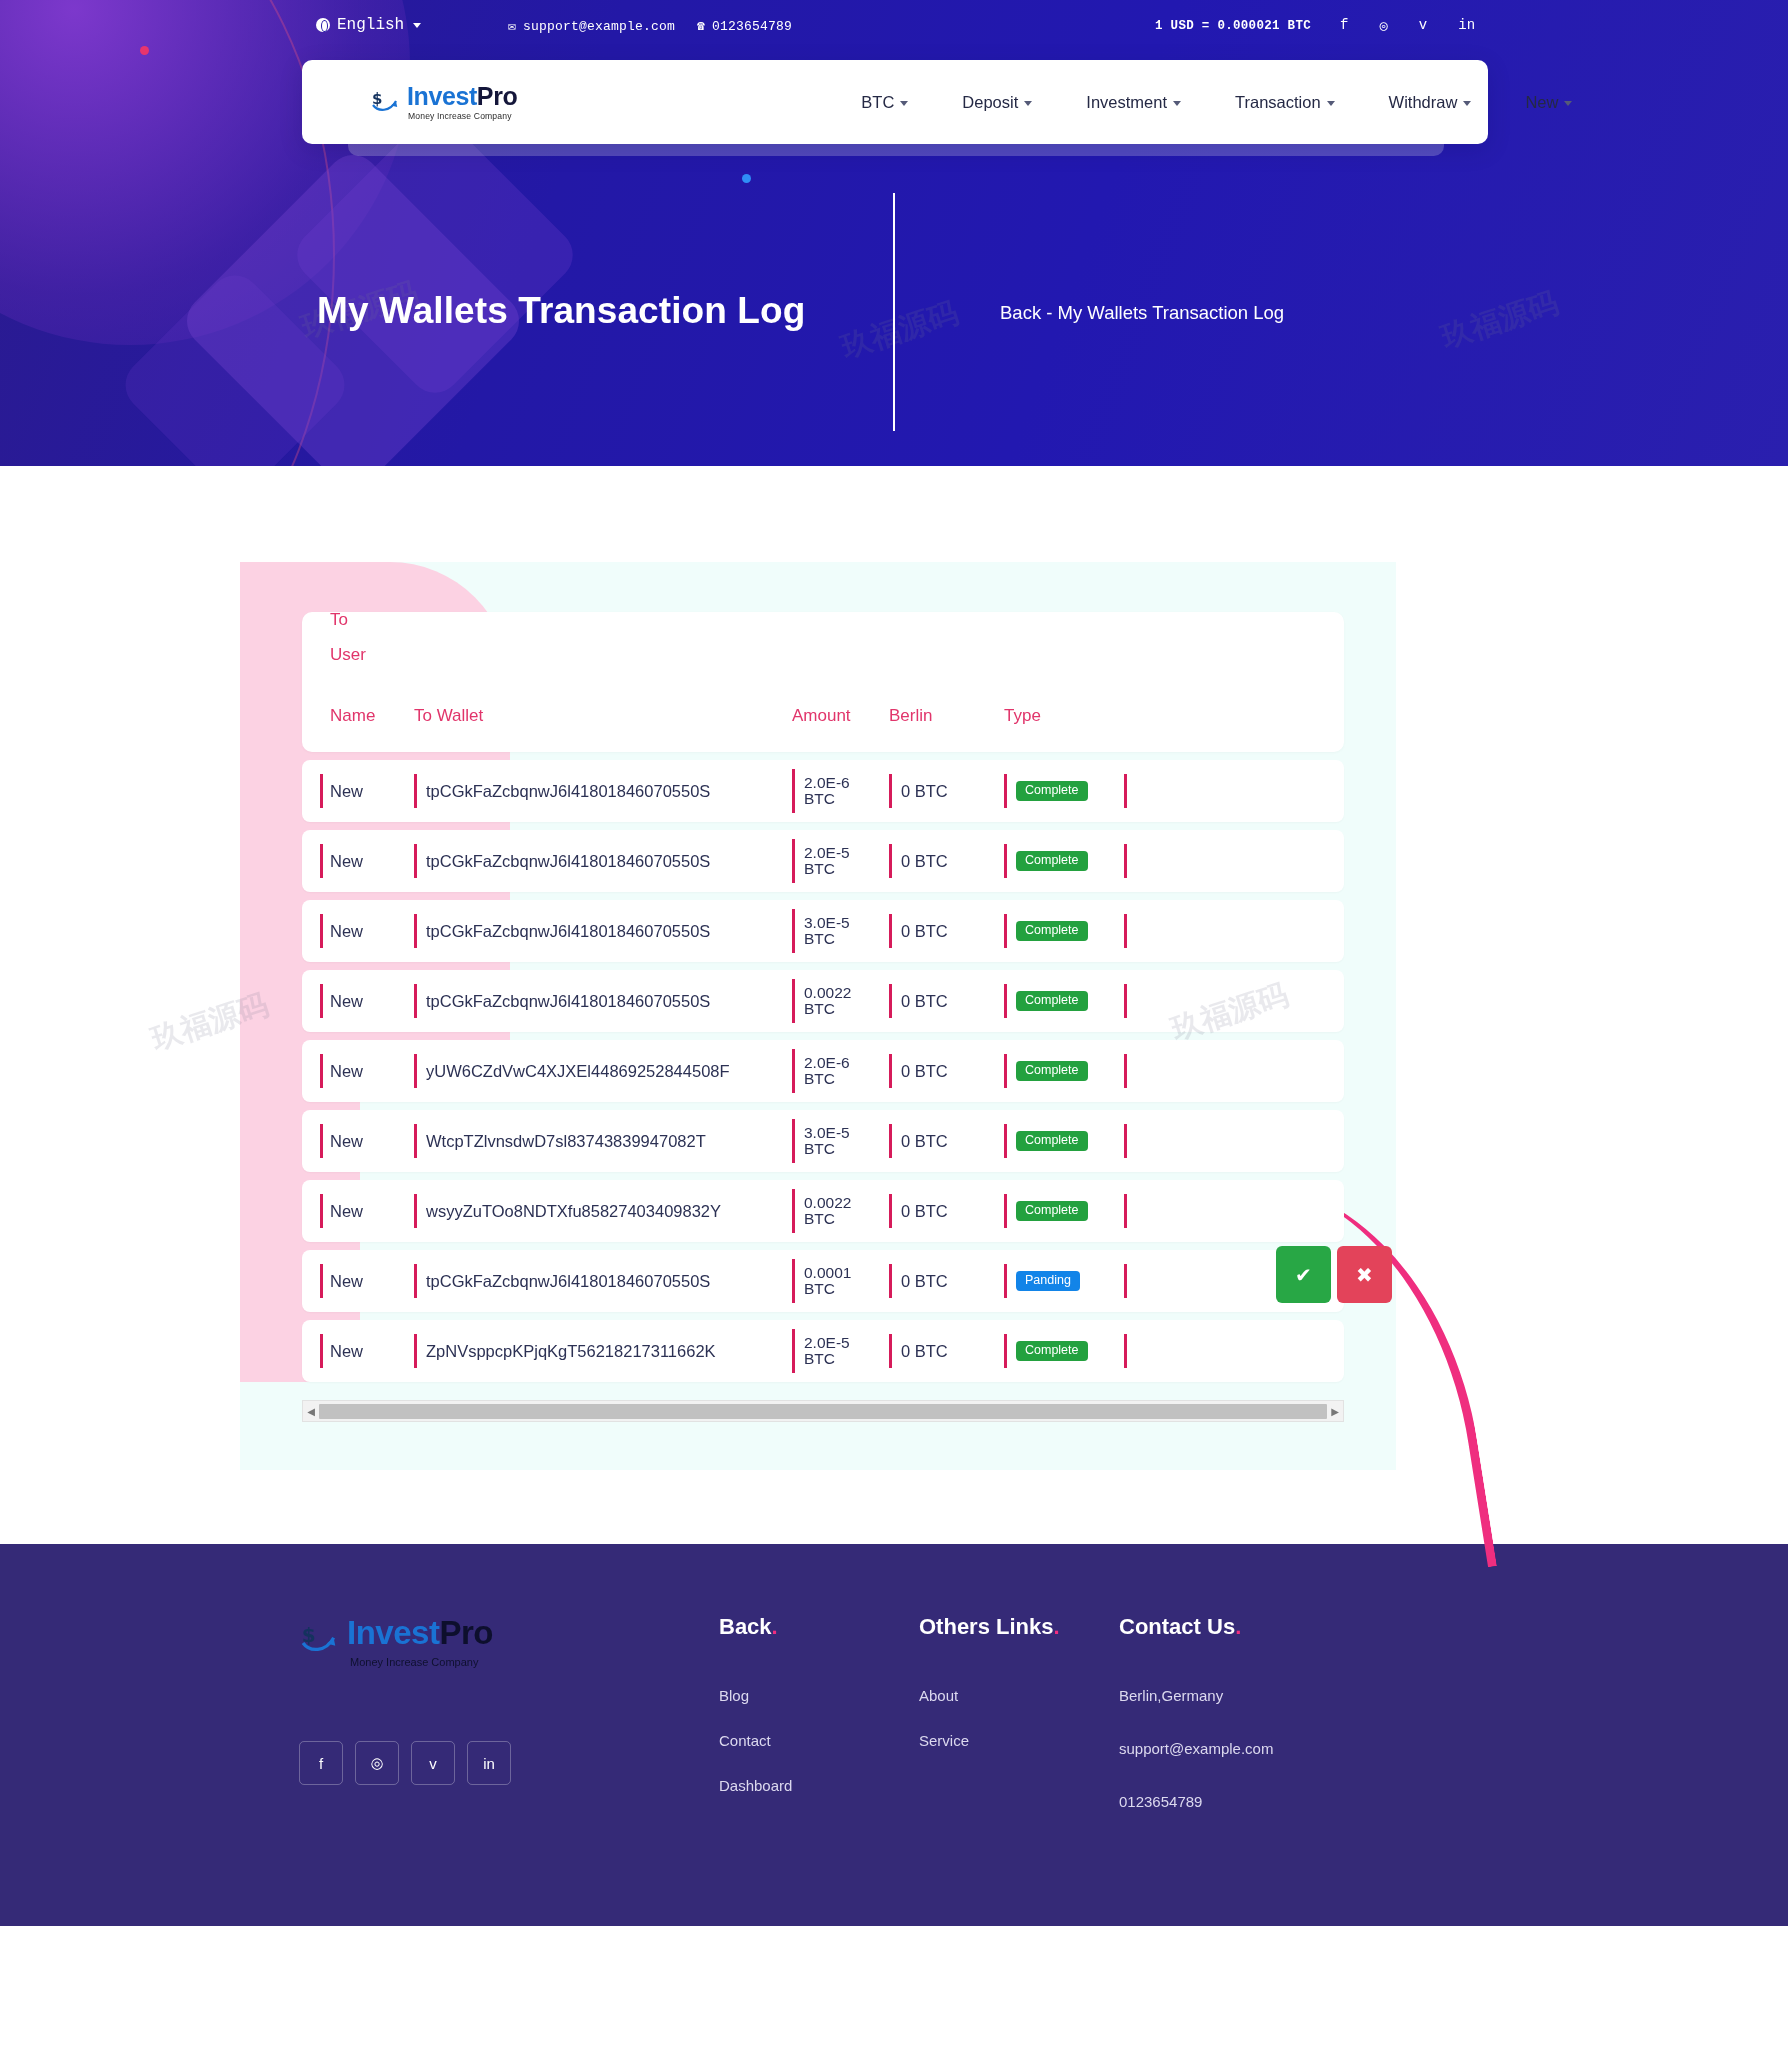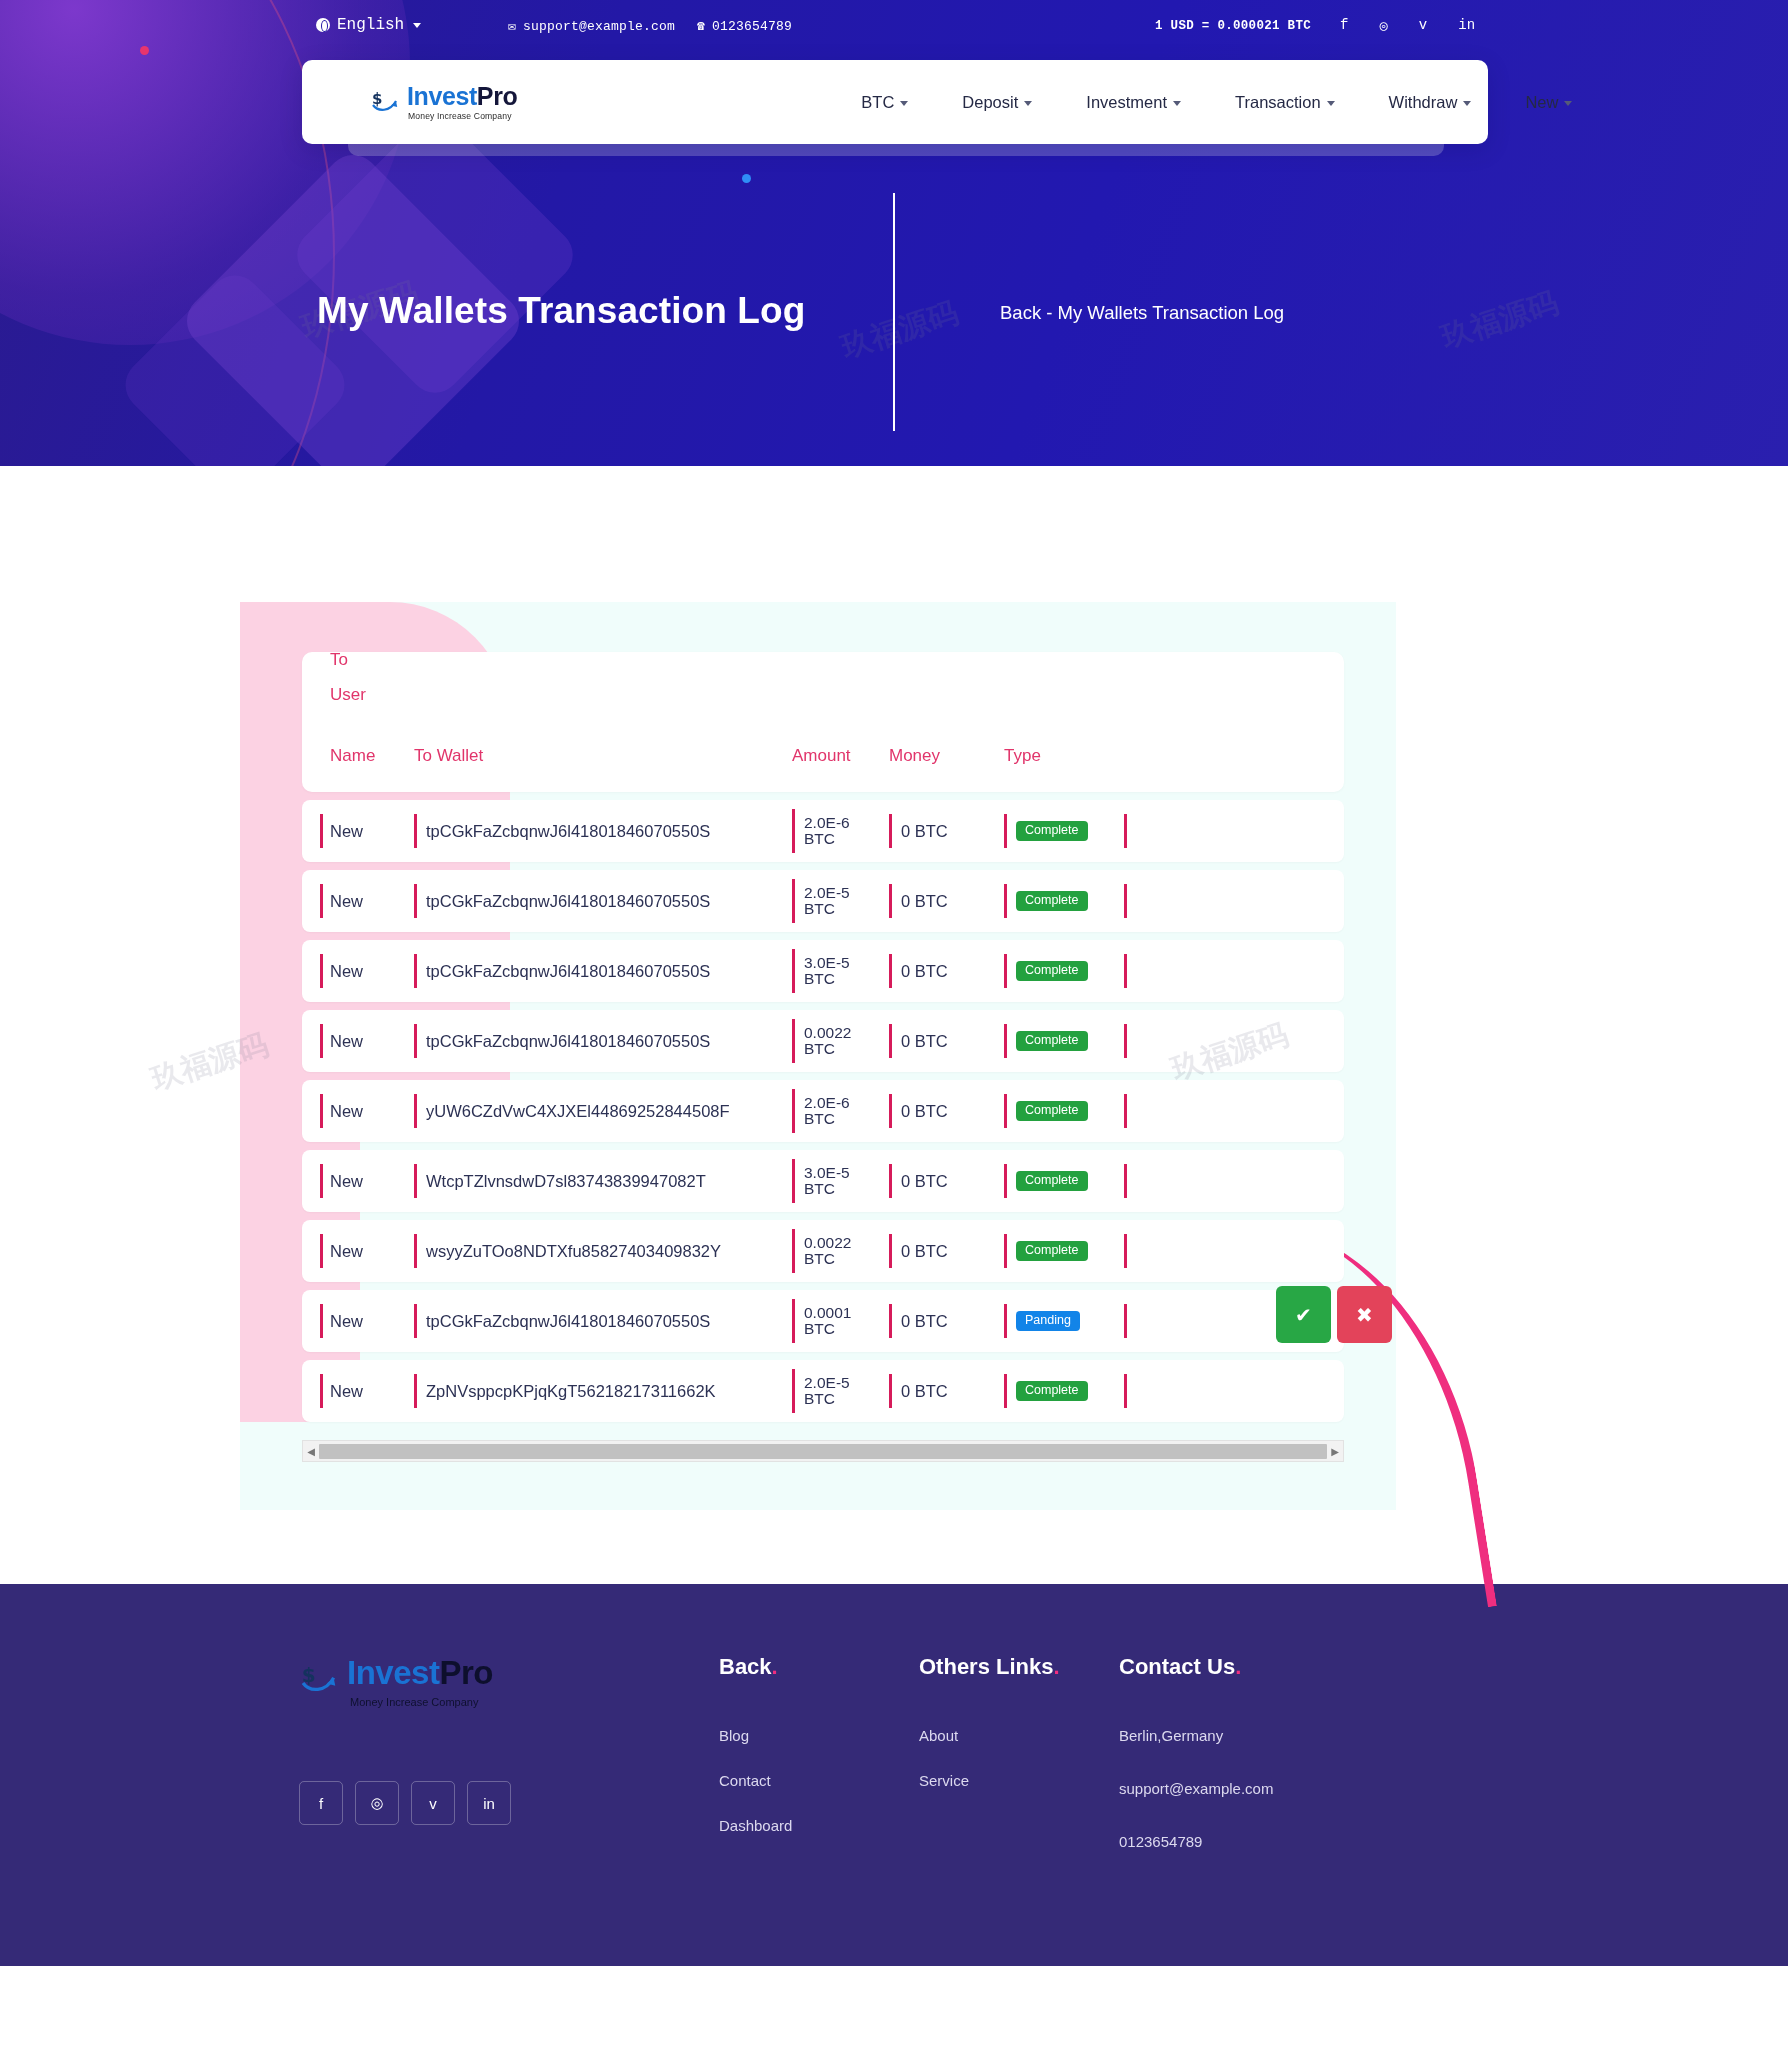--- a/index.html
+++ b/index.html
@@ -172,21 +172,20 @@
     position: absolute; left: 1000px; top: 122px;
     font-size: 18.5px; color: #fff;
   }
 
   
   .main {
     position: relative;
     width: 1636px;
     background: #fff;
     padding: 96px 0 72px;
-    margin-top: 40px;
   }
   .card-outer {
     position: relative;
     margin: 0 auto;
     width: 1156px;
     min-height: 910px;
   }
   .card-bg {
     position: absolute; left: 0; top: 0;
     width: 1156px; height: 908px;
@@ -506,21 +505,21 @@
     <div class="table-area">
 
       <div class="thead">
         <div class="th th-user">
           <span class="stackword w1">To</span>
           <span class="stackword w2">User</span>
           <span>Name</span>
         </div>
         <div class="th th-wallet">To Wallet</div>
         <div class="th th-amount">Amount</div>
-        <div class="th th-charge">Money</div>
+        <div class="th th-charge">Berlin</div>
         <div class="th th-type">Type</div>
         <div class="th th-action"></div>
       </div>
 
       <div class="trow">
         <div class="td td-user bar">New</div>
         <div class="td td-wallet bar">tpCGkFaZcbqnwJ6l41801846070550S</div>
         <div class="td td-amount bar"><span>2.0E-6</span><br><span>BTC</span></div>
         <div class="td td-charge bar">0 BTC</div>
         <div class="td td-type bar">

